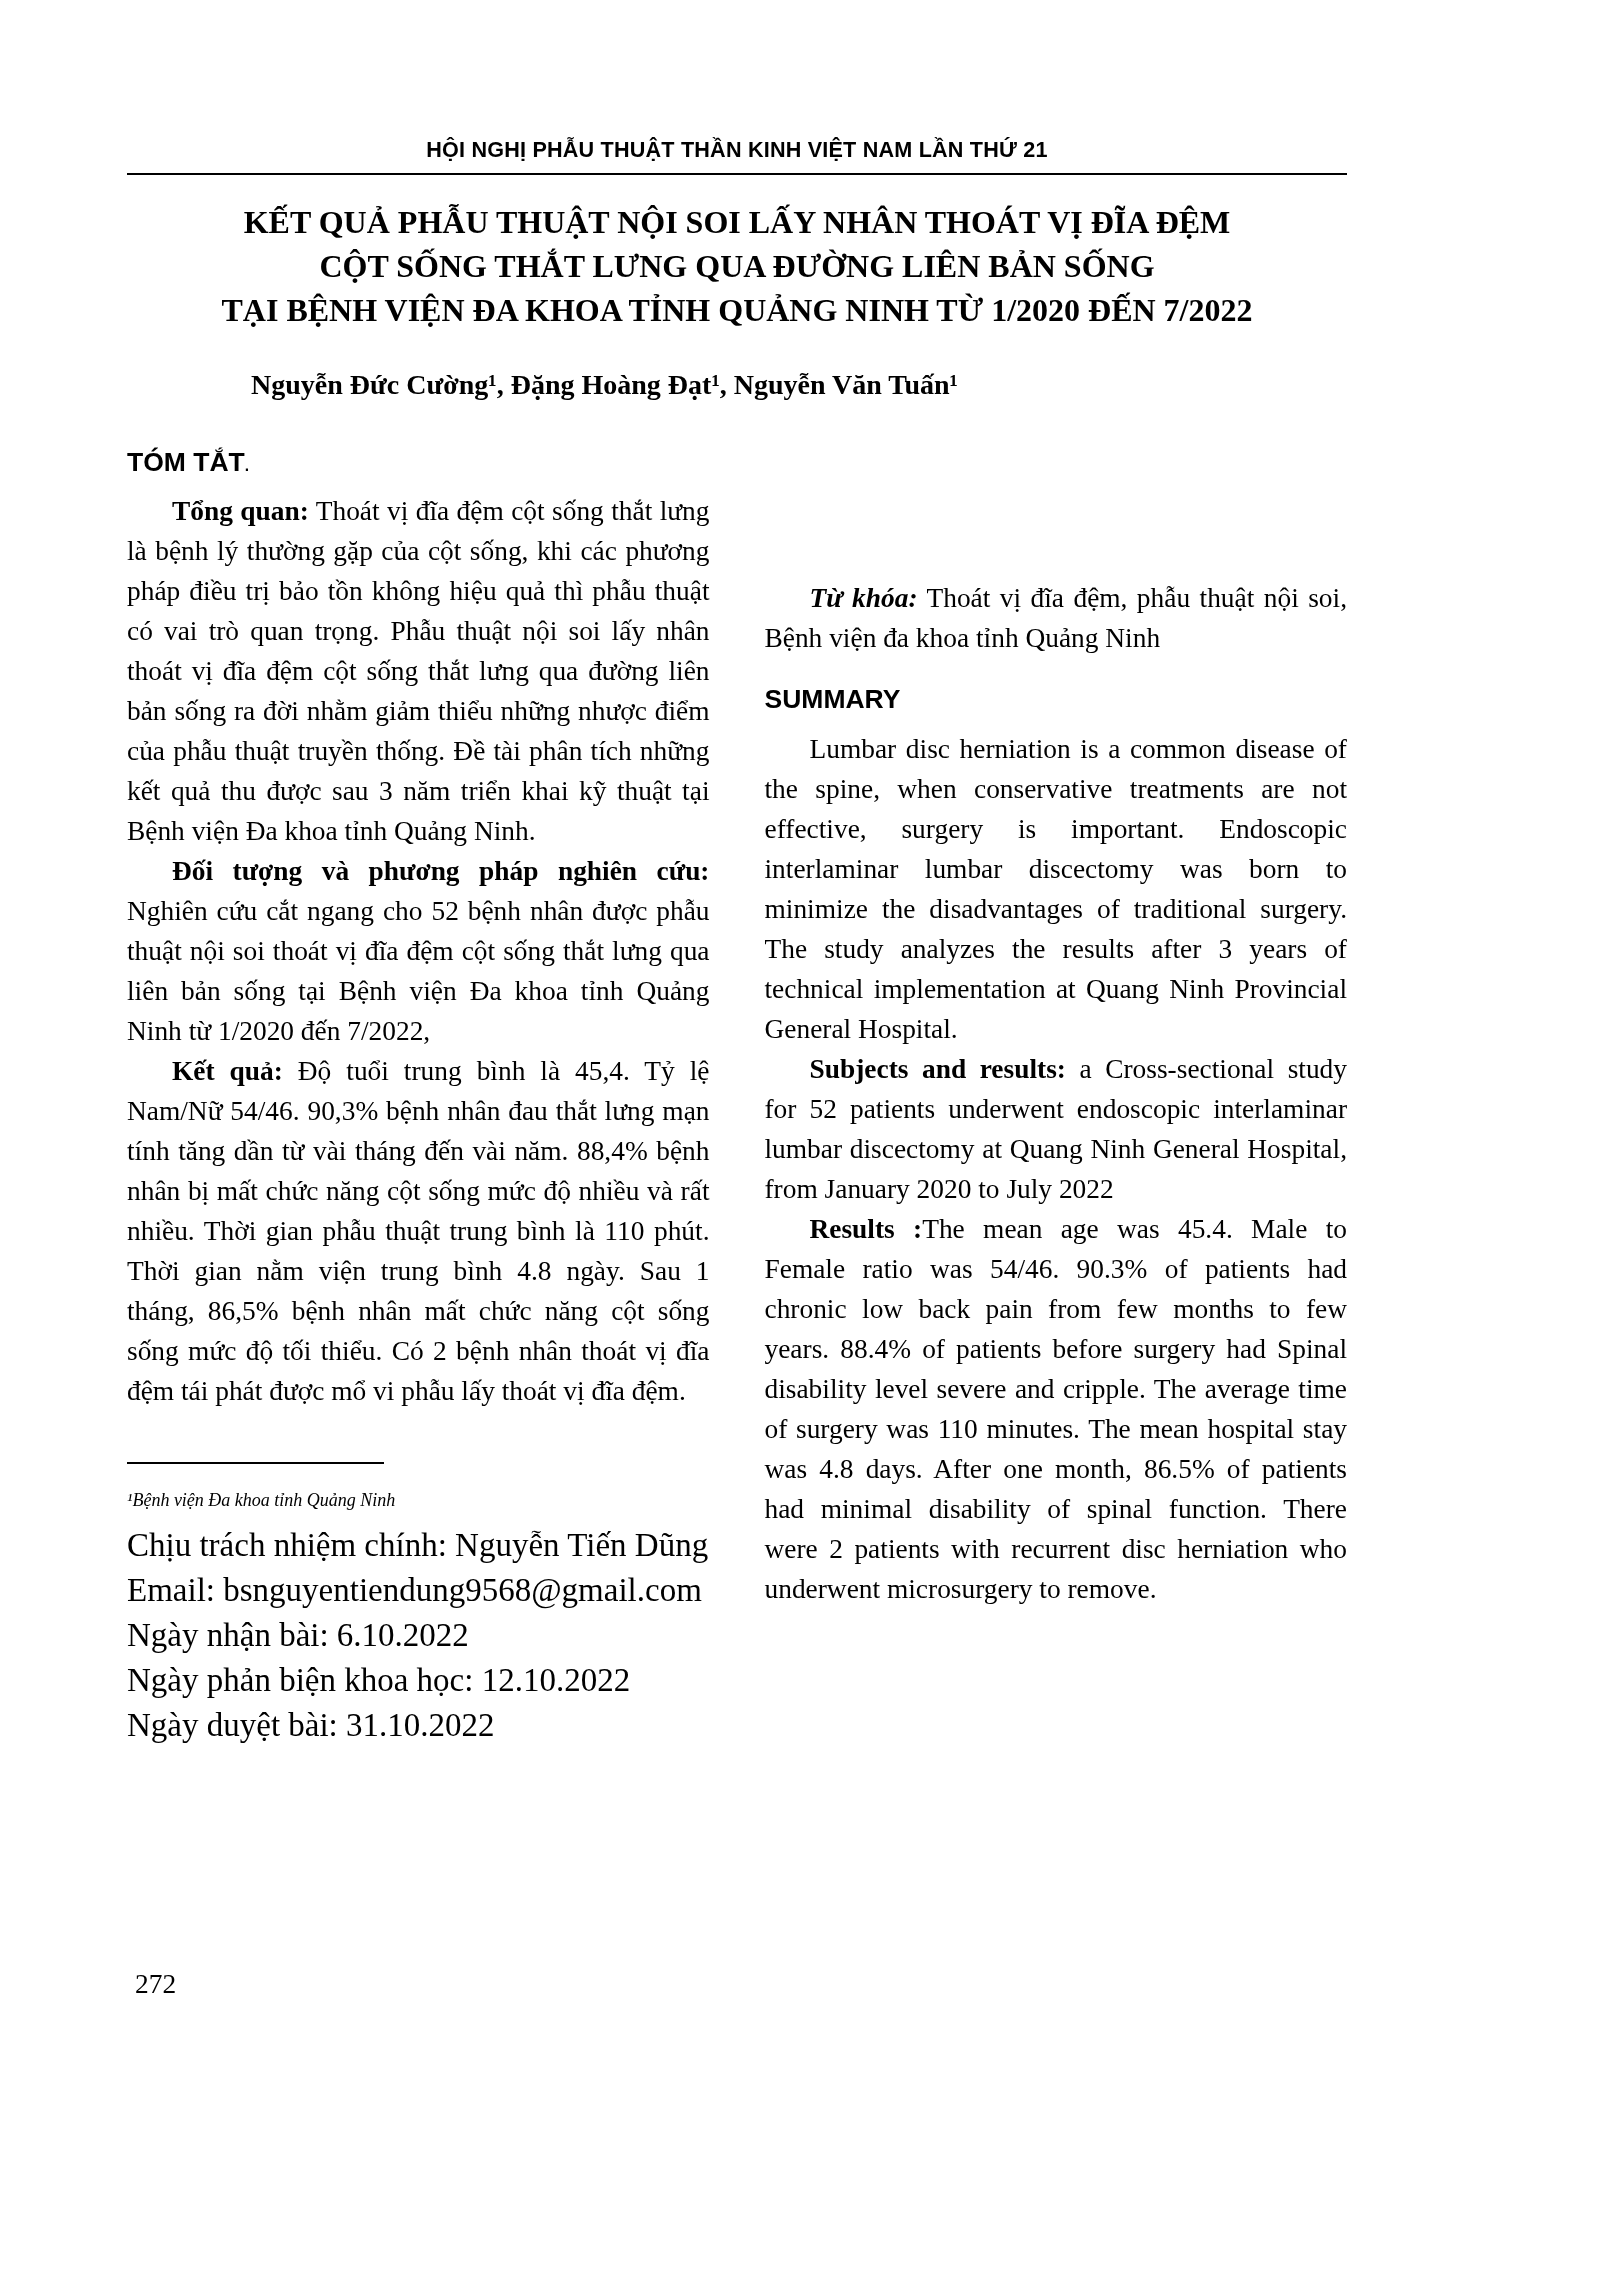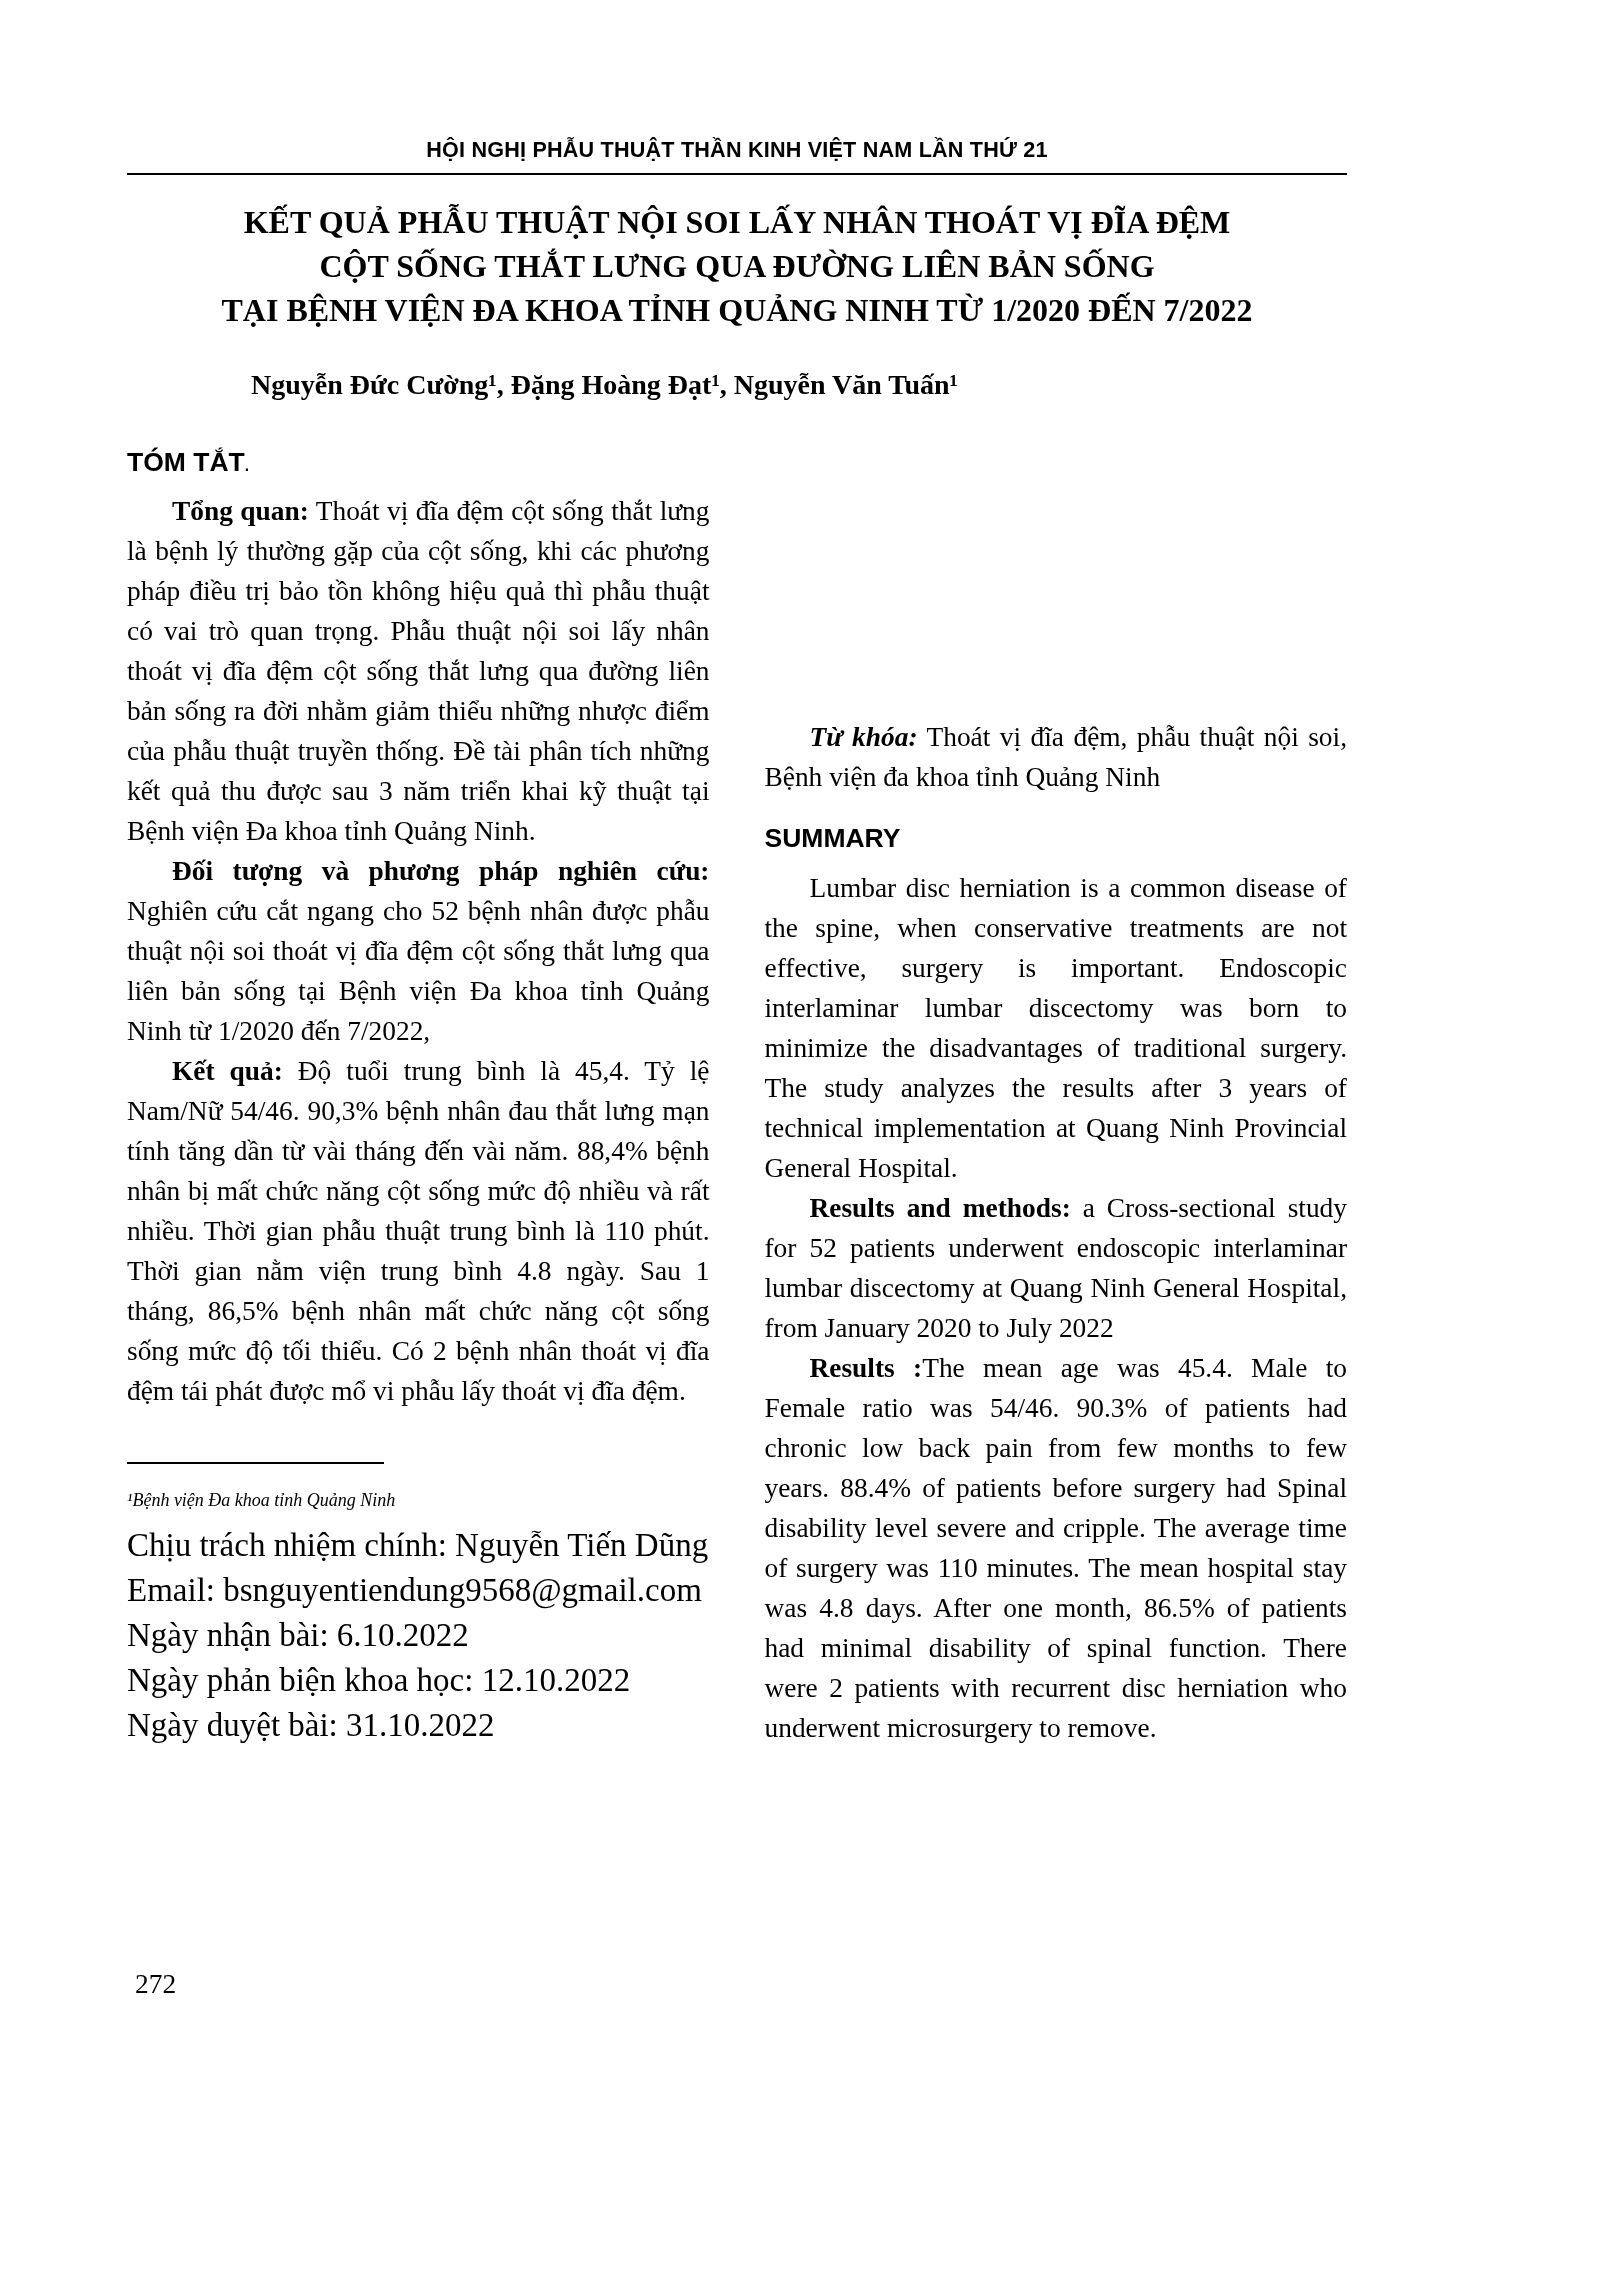--- a/index.html
+++ b/index.html
@@ -42,21 +42,21 @@
     width: 831px;
     text-align: right;
     font-weight: bold;
     font-size: 28px;
     line-height: 43px;
     margin-bottom: 33px;
   }
   .columns {
     display: flex;
     gap: 55px;
-    align-items: flex-end;
+    align-items: center;
   }
   .col {
     flex: 1 1 0;
     text-align: justify;
   }
   .section-heading {
     font-family: "Liberation Sans", sans-serif;
     font-weight: bold;
     font-size: 26.5px;
     line-height: 39px;
@@ -144,21 +144,21 @@
     </div>
 
     <div class="col">
 
       <p class="para"><span class="lead italic">Từ khóa:</span><span> Thoát vị đĩa đệm, phẫu thuật nội soi, Bệnh viện đa khoa tỉnh Quảng Ninh</span></p>
 
       <div class="section-heading summary-heading">SUMMARY</div>
 
       <p class="para"><span>Lumbar disc herniation is a common disease of the spine, when conservative treatments are not effective, surgery is important. Endoscopic interlaminar lumbar discectomy was born to minimize the disadvantages of traditional surgery. The study analyzes the results after 3 years of technical implementation at Quang Ninh Provincial General Hospital.</span></p>
 
-      <p class="para"><span class="lead">Results and methods:</span><span> a Cross-sectional study for 52 patients underwent endoscopic interlaminar lumbar discectomy at Quang Ninh General Hospital, from January 2020 to July 2022</span></p>
+      <p class="para"><span class="lead">Subjects and results:</span><span> a Cross-sectional study for 52 patients underwent endoscopic interlaminar lumbar discectomy at Quang Ninh General Hospital, from January 2020 to July 2022</span></p>
 
       <p class="para"><span class="lead">Results :</span><span>The mean age was 45.4. Male to Female ratio was 54/46. 90.3% of patients had chronic low back pain from few months to few years. 88.4% of patients before surgery had Spinal disability level severe and cripple. The average time of surgery was 110 minutes. The mean hospital stay was 4.8 days. After one month, 86.5% of patients had minimal disability of spinal function. There were 2 patients with recurrent disc herniation who underwent microsurgery to remove.</span></p>
     </div>
 
   </div>
 
   <div class="page-number">272</div>
 
 </div>
 

